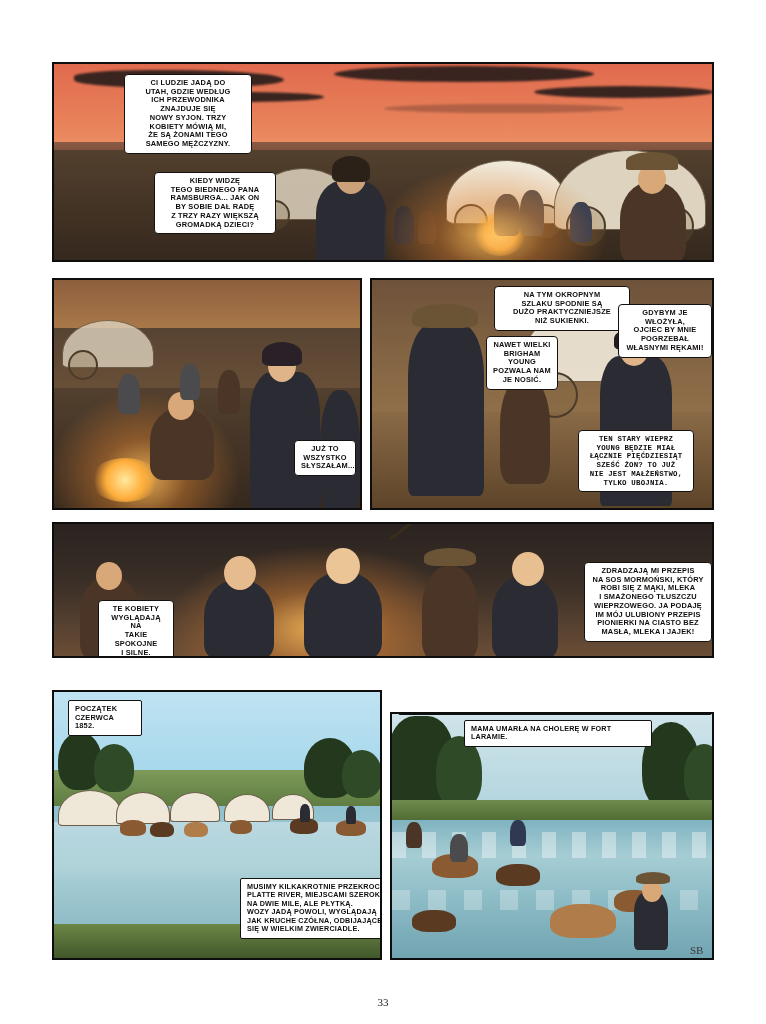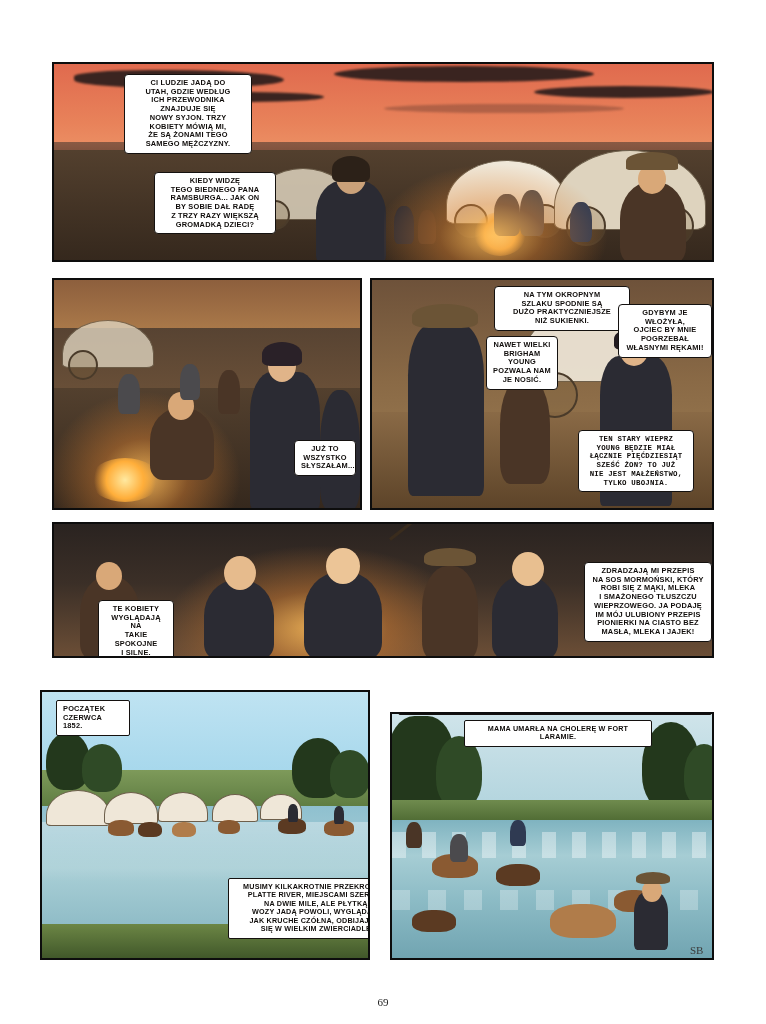--- a/index.html
+++ b/index.html
@@ -133,21 +133,21 @@
     color: #100d0b;
     text-transform: uppercase;
     font-weight: 700;
     box-sizing: border-box;
     white-space: pre-line;
   }
   .balloon.caption {
     border-radius: 2px;
     text-align: left;
   }
-  .balloon.center { text-align: center; }
+  .balloon.center { }
 
   .page-number {
     position: absolute;
     left: 0; right: 0;
     bottom: 16px;
     text-align: center;
     font-size: 11px;
     color: #222;
     font-family: "Liberation Serif", serif;
   }
@@ -313,21 +313,21 @@
     <div class="balloon" style="left:530px; top:38px; width:128px;">ZDRADZAJĄ MI PRZEPIS
 NA SOS MORMOŃSKI, KTÓRY
 ROBI SIĘ Z MĄKI, MLEKA
 I SMAŻONEGO TŁUSZCZU
 WIEPRZOWEGO. JA PODAJĘ
 IM MÓJ ULUBIONY PRZEPIS
 PIONIERKI NA CIASTO BEZ
 MASŁA, MLEKA I JAJEK!</div>
   </div>
 
-  <div class="panel" style="left:40px; top:690px; width:330px; height:270px;">
+  <div class="panel" style="left:52px; top:690px; width:330px; height:270px;">
     <div class="sky-blue"></div>
     <div style="position:absolute; left:0; right:0; top:78px; height:36px; background:linear-gradient(to bottom,#7e9a5a,#5f7d42);"></div>
     <div class="tree dark" style="left:4px; top:40px; width:44px; height:58px;"></div>
     <div class="tree" style="left:40px; top:52px; width:40px; height:48px;"></div>
     <div class="tree dark" style="left:250px; top:46px; width:52px; height:60px;"></div>
     <div class="tree" style="left:288px; top:58px; width:40px; height:48px;"></div>
 
     <div class="water" style="top:114px; height:156px;"></div>
     <div style="position:absolute; left:0; right:0; top:130px; height:60px; background:linear-gradient(to bottom, rgba(255,255,255,0.35), rgba(255,255,255,0));"></div>
     <div style="position:absolute; left:0; right:0; bottom:0; height:34px; background:linear-gradient(to bottom,#6c8645,#41582a);"></div>
@@ -385,14 +385,14 @@
     <div class="figure blue" style="left:118px; top:106px; width:16px; height:26px;"></div>
 
     <div class="balloon caption" style="left:6px; top:-34px; width:314px; font-size:7.2px;">SILNY PRĄD PORWAŁ KILKA WOŁÓW, JEDNĄ KROWĘ I JEJ CIELĘ,
 A TAKŻE TRZY KURY STAREGO JEFFERSONA... PEWNIE BĘDZIE
 TRZEBA OBEJŚĆ SIĘ BEZ JAJEK AŻ DO OREGONU.</div>
     <div class="balloon caption center" style="left:72px; top:6px; width:188px; font-size:7.2px;">MAMA UMARŁA NA CHOLERĘ W FORT LARAMIE.</div>
   </div>
 
   <div class="sig" style="left:690px; top:944px;">SB</div>
 
-  <div class="page-number">69</div>
+  <div class="page-number">33</div>
 </div>
 
 </body></html>

